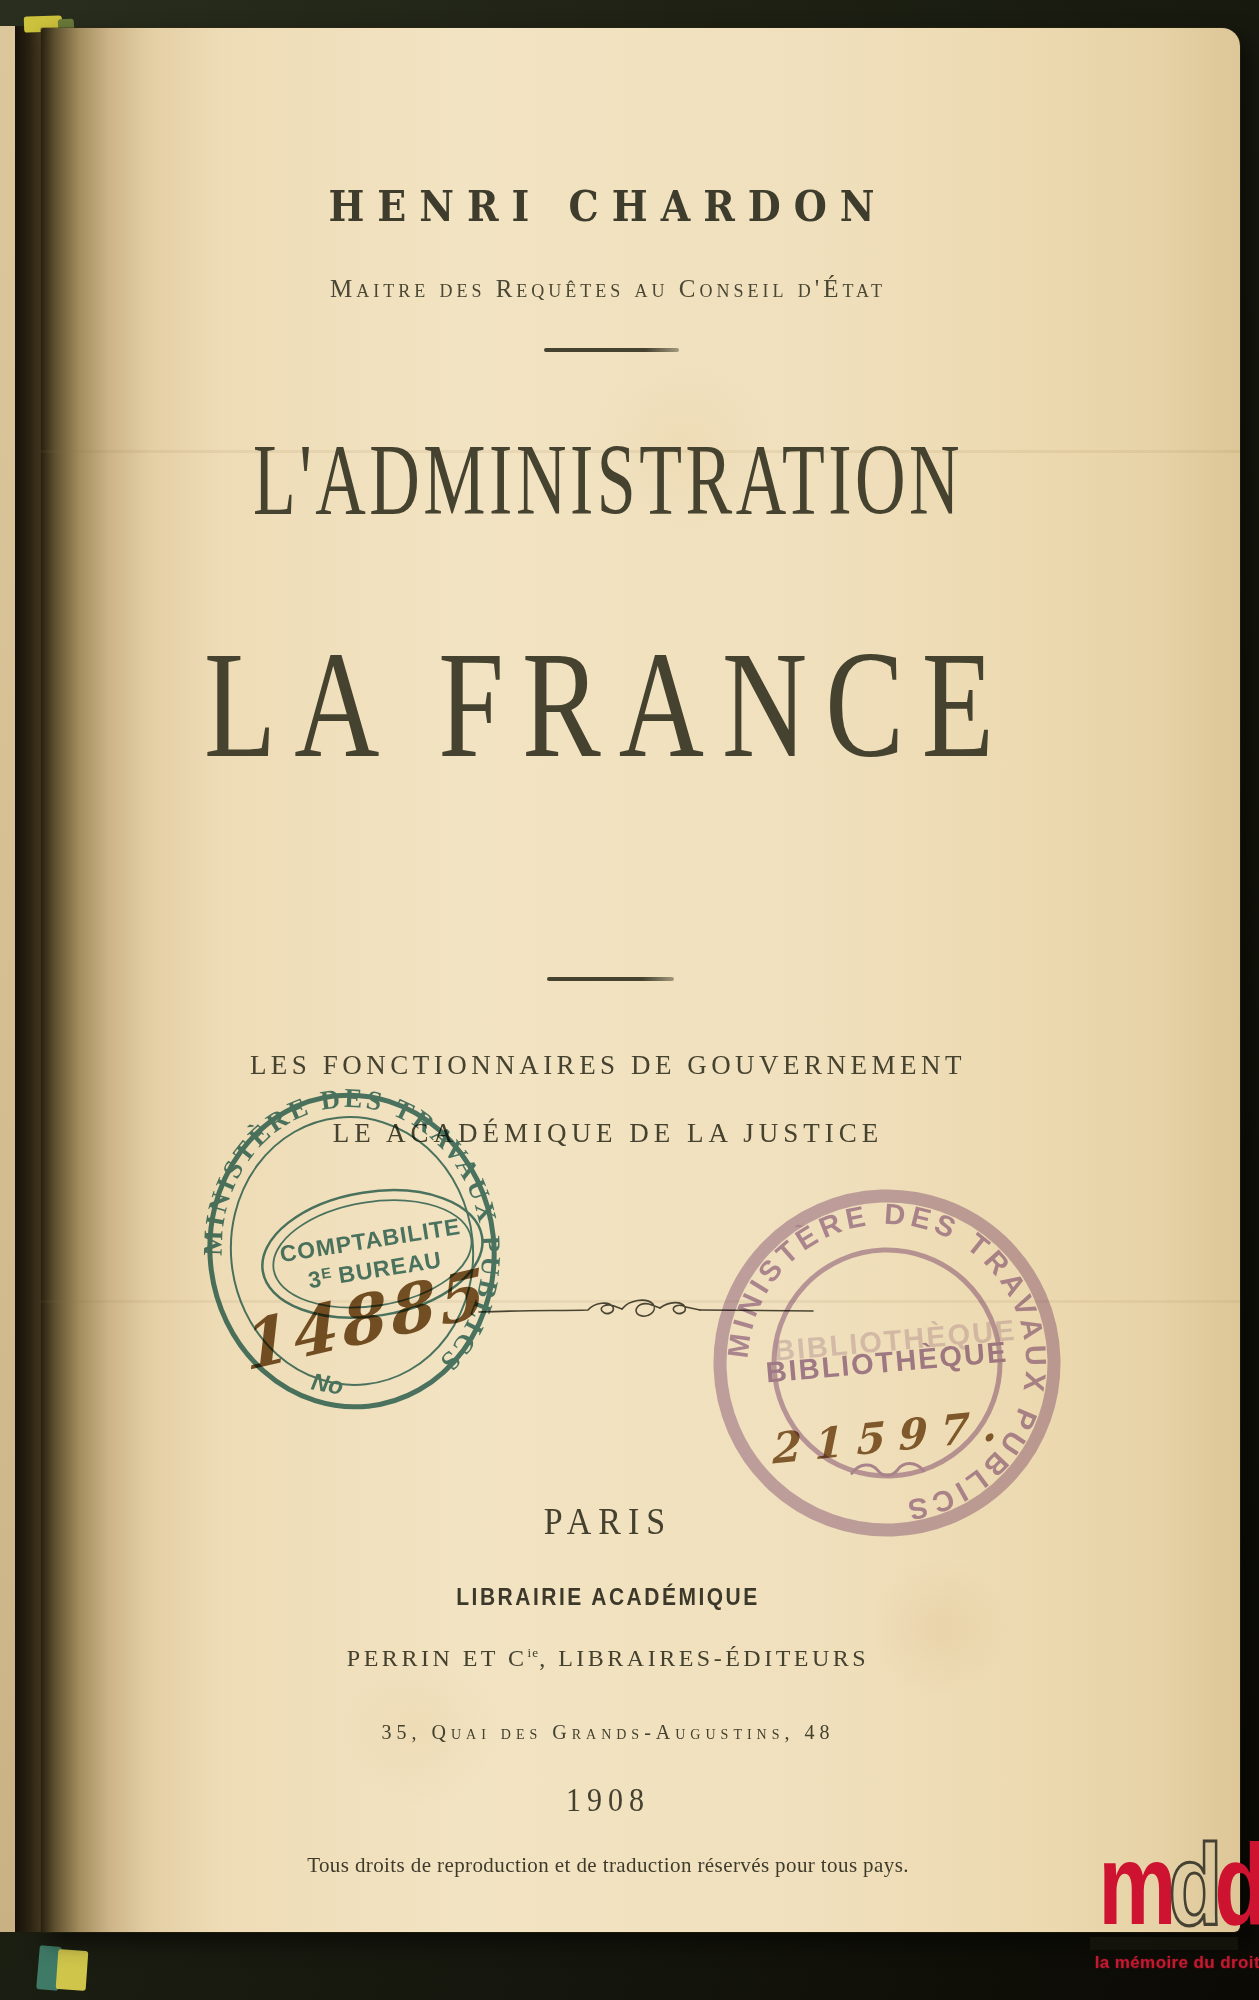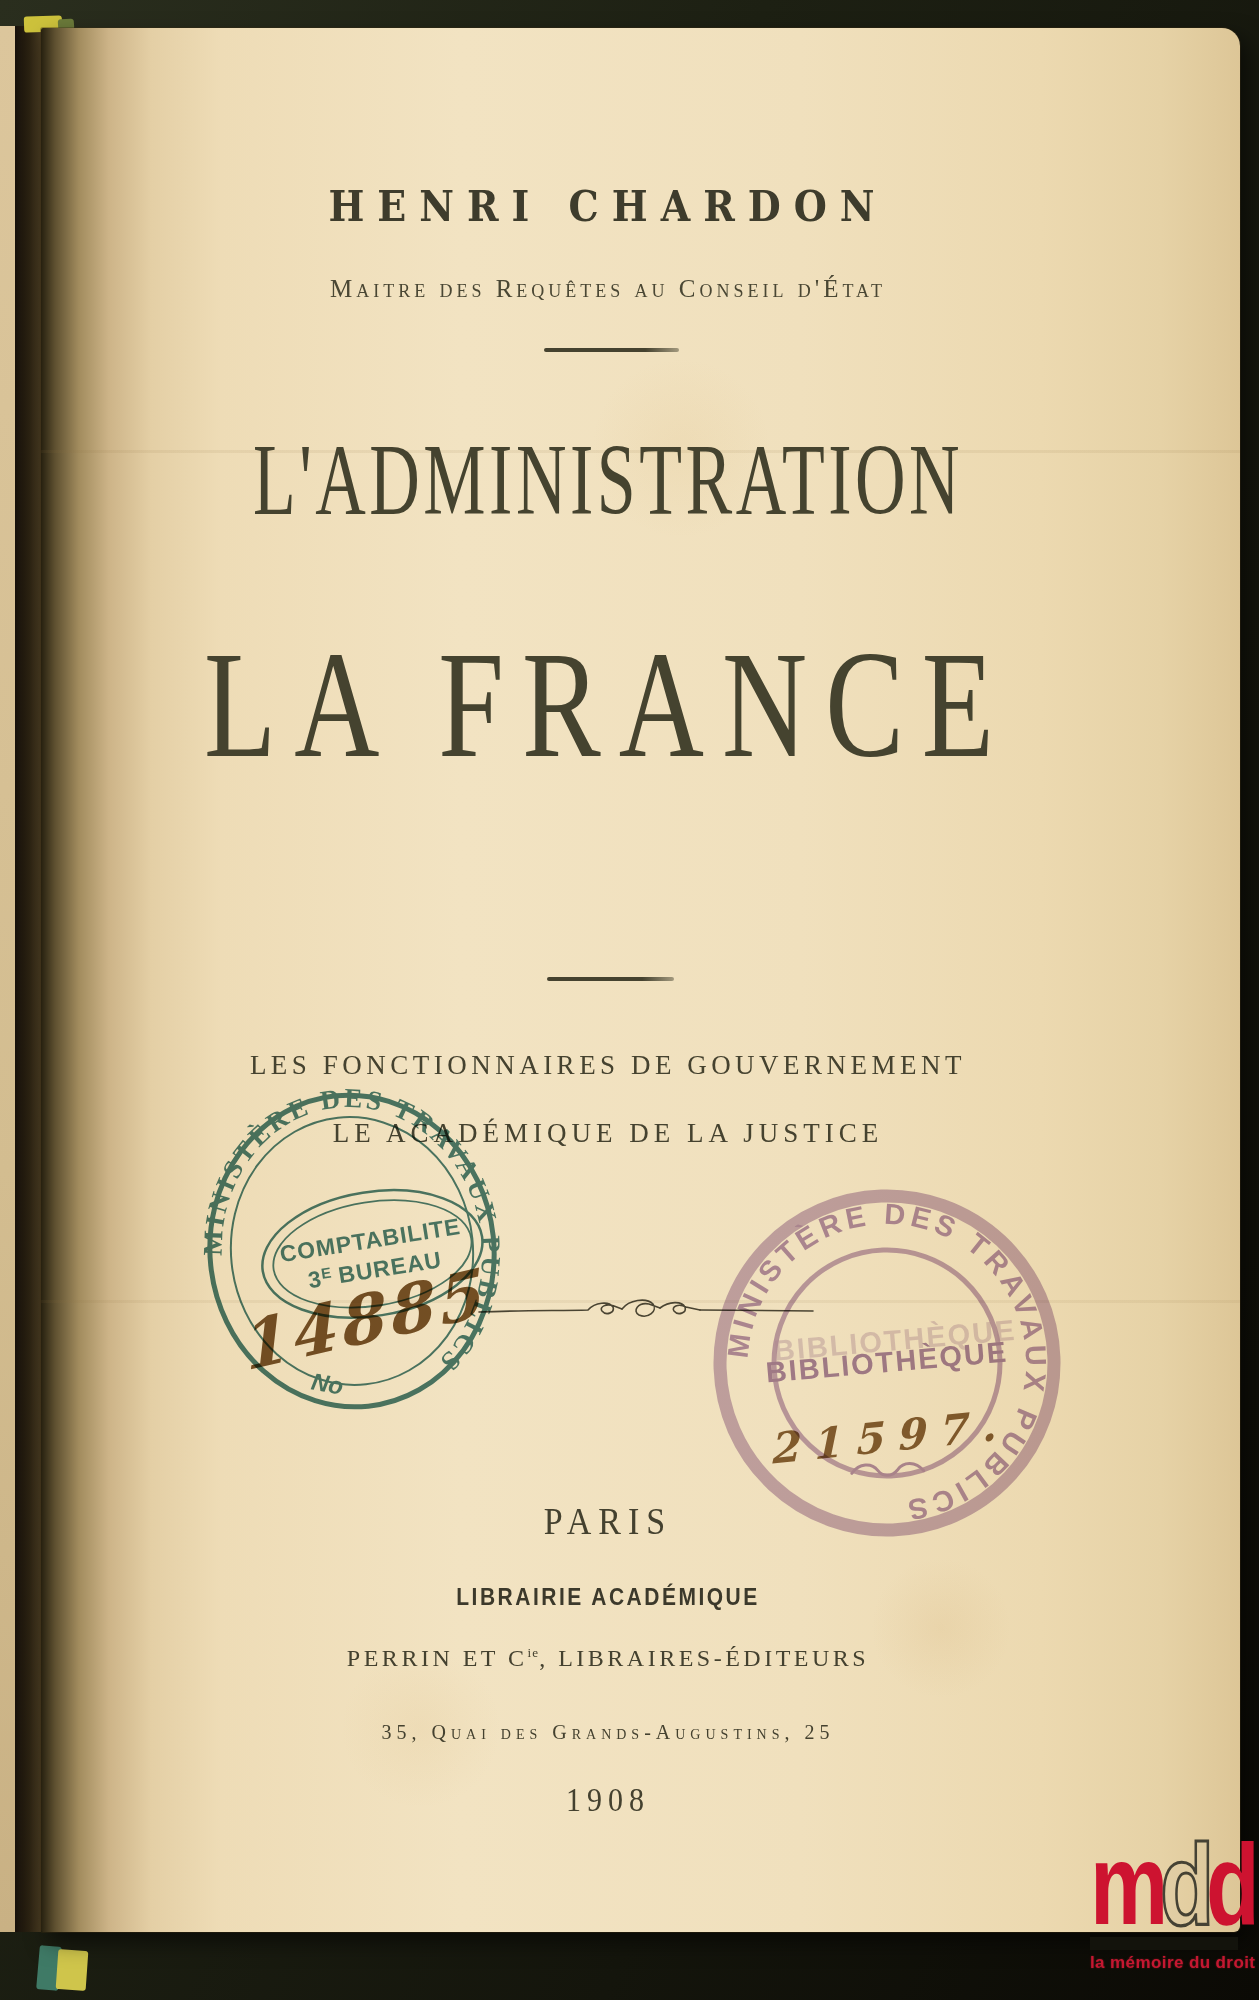--- a/index.html
+++ b/index.html
@@ -70,21 +70,21 @@
   .stamp { position:absolute; mix-blend-mode:multiply; }
   .stamp-blue { left:200px; top:1084px; transform:rotate(-6deg); opacity:.85; }
   .stamp-purple { left:700px; top:1176px; transform:rotate(-2deg); opacity:.88; }
   .hand { position:absolute; font-family:"DejaVu Serif",serif; font-style:italic; font-weight:bold;
           mix-blend-mode:multiply; white-space:nowrap; line-height:1; }
   .hand-14885 { left:242px; top:1286px; font-size:66px; letter-spacing:4px;
                 color:rgba(106,70,23,.9); transform:rotate(-13deg) skewX(-9deg); }
   .hand-21597 { left:772px; top:1416px; font-size:42px; letter-spacing:13px;
                 color:rgba(123,85,38,.9); transform:rotate(-6deg) skewX(-7deg); }
   
-  .mdd { position:absolute; left:1090px; top:1858px; width:170px; }
+  .mdd { position:absolute; left:1090px; top:1858px; width:170px;text-align:right; }
   .mdd-letters { font-family:"Liberation Sans",sans-serif; font-weight:bold; font-size:88px;
                  line-height:0.86; letter-spacing:-8px; transform:scaleY(1.3);
                  transform-origin:left bottom; }
   .mdd-m, .mdd-d2 { color:#cd1330; }
   .mdd-d1 { color:rgba(200,190,165,.10); -webkit-text-stroke:2.5px #454234; }
   .mdd-bar { width:148px; height:13px; background:#13130c; margin-top:3px; }
   .mdd-tagline { margin-top:3px; font-family:"Liberation Sans",sans-serif; font-weight:bold;
                  font-size:17px; letter-spacing:0.4px; color:#c41731; white-space:nowrap;
                  text-shadow:0 0 2px rgba(170,40,45,.55); }
   svg text { font-family:"Liberation Sans", sans-serif; }
@@ -160,22 +160,23 @@
       <text x="192" y="186" font-size="29" letter-spacing="2" fill="#aختd" fill-opacity="0.4" transform="rotate(-3 187 187) translate(5,-11)" style="fill:#a986b4">BIBLIOTHÈQUE</text>
       <text x="187" y="196" font-size="29" letter-spacing="2" fill="#9d7aa9" transform="rotate(-3 187 187)">BIBLIOTHÈQUE</text>
     </g>
     <path d="M 148 296 c 8 -10 20 -10 26 -2 c 5 7 14 7 20 0 c 6 -8 18 -8 26 2" fill="none" stroke="#ab89b6" stroke-width="3" stroke-linecap="round"></path>
   </svg>
   <div class="hand hand-21597">21597.</div>
 
   <div class="tline city">PARIS</div>
   <div class="tline imprint-name">LIBRAIRIE ACADÉMIQUE</div>
   <div class="tline publisher"><span>PERRIN ET C</span><sup>ie</sup><span>, LIBRAIRES-ÉDITEURS</span></div>
-  <div class="tline address">35, Quai des Grands-Augustins, 25</div>
+  <div class="tline address">35, Quai des Grands-Augustins, 48</div>
   <div class="tline year">1908</div>
+  <div class="tline copyright">Tous droits de reproduction et de traduction réservés pour tous pays.</div>
 
   <div class="mdd">
     <div class="mdd-letters"><span class="mdd-m">m</span><span class="mdd-d1">d</span><span class="mdd-d2">d</span></div>
     <div class="mdd-bar"></div>
     <div class="mdd-tagline">la mémoire du droit</div>
   </div>
 
 </div>
 
 </body></html>

